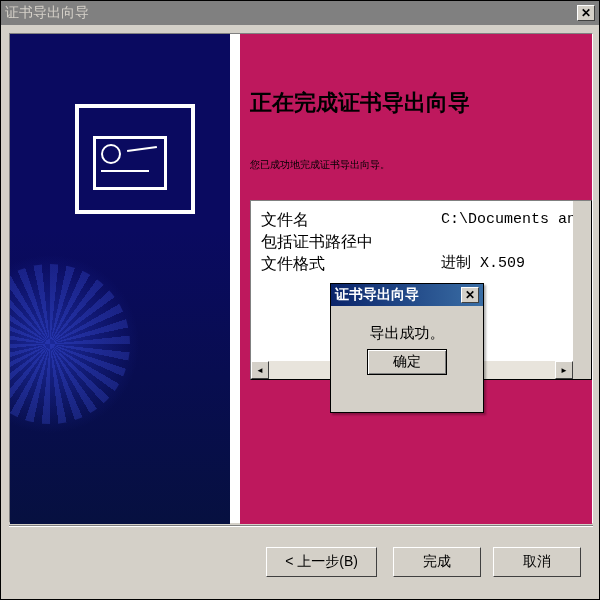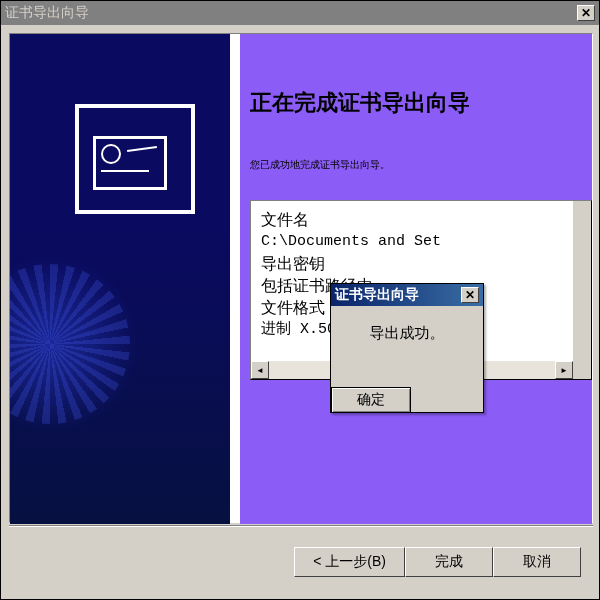--- a/index.html
+++ b/index.html
@@ -107,21 +107,21 @@
     position: absolute;
     left: 48px; top: 40px;
     width: 30px; height: 2px;
     background: #fff;
     transform: rotate(-8deg);
   }
   .main-panel {
     position: absolute;
     left: 230px; top: 0;
     width: 352px; height: 490px;
-    background: #8b5cf6;
+    background: #be185d;
     padding: 14px 10px;
   }
   .heading {
     font-size: 22px;
     font-weight: bold;
     margin-top: 40px;
     margin-bottom: 40px;
   }
   .body-text { font-size: 10px; margin-bottom: 28px; }
   .settings-label { font-size: 15px; margin-bottom: 6px; }
@@ -134,21 +134,21 @@
     border-left-color: #808080;
     background: #fff;
     overflow: hidden;
   }
   .settings-content {
     padding: 8px 10px;
     font-size: 16px;
     white-space: nowrap;
     line-height: 22px;
   }
-  .row { display: flex; flex-direction: column; }
+  .row { display: flex; }
   .row .col1 { width: 180px; flex-shrink: 0; }
   .row .col2 { font-family: "Courier New", monospace; font-size: 15px; }
   .scroll-h {
     position: absolute;
     left: 0; bottom: 0;
     width: 322px; height: 18px;
     background: #d4d0c8;
     display: flex;
   }
   .scroll-v {
@@ -195,24 +195,25 @@
     height: 30px;
     padding: 0 18px;
     background: #d4d0c8;
     border: 1px solid #fff;
     border-right-color: #404040;
     border-bottom-color: #404040;
     font-size: 14px;
     display: inline-flex;
     align-items: center;
     justify-content: center;
+    margin-left: 12px;
     min-width: 88px;
   }
   .win-btn.back { margin-left: 0; margin-right: 0; }
-  .win-btn.finish { margin-left: 0; }
+  .win-btn.finish { margin-left: 16px; }
   .msgbox {
     position: absolute;
     left: 330px; top: 283px;
     width: 154px; height: 130px;
     background: #d4d0c8;
     border: 1px solid #000;
     box-shadow: 2px 2px 2px rgba(0,0,0,0.3);
     z-index: 10;
   }
   .msgbox .mb-title {
@@ -235,23 +236,22 @@
     display: flex; align-items: center; justify-content: center;
     font-size: 12px; font-weight: bold; color: #000;
     font-family: Arial;
   }
   .msgbox .mb-body {
     text-align: center;
     padding: 18px 6px 6px;
     font-size: 15px;
   }
   .msgbox .mb-btnrow {
-    display: flex; 
+    display: flex; justify-content: center;
     padding-bottom: 10px;
-    margin-top: 38px;
   }
   .msgbox .mb-btn {
     width: 80px; height: 26px;
     background: #d4d0c8;
     border: 1px solid #000;
     box-shadow: inset 1px 1px 0 #fff, inset -1px -1px 0 #808080;
     display: flex; align-items: center; justify-content: center;
     font-size: 14px;
   }
 </style>
@@ -278,24 +278,20 @@
 
     <div class="main-panel">
       <div class="heading">正在完成证书导出向导</div>
       <div class="body-text">您已成功地完成证书导出向导。</div>
 
       <div class="settings-box">
         <div class="settings-content">
           <div class="row">
             <span class="col1">文件名</span>
             <span class="col2">C:\Documents and Set</span>
-          </div>
-          <div class="row">
-            <span class="col1">导出密钥</span>
-            <span class="col2"></span>
           </div>
           <div class="row">
             <span class="col1">包括证书路径中</span>
             <span class="col2"></span>
           </div>
           <div class="row">
             <span class="col1">文件格式</span>
             <span class="col2">进制 X.509</span>
           </div>
         </div>

